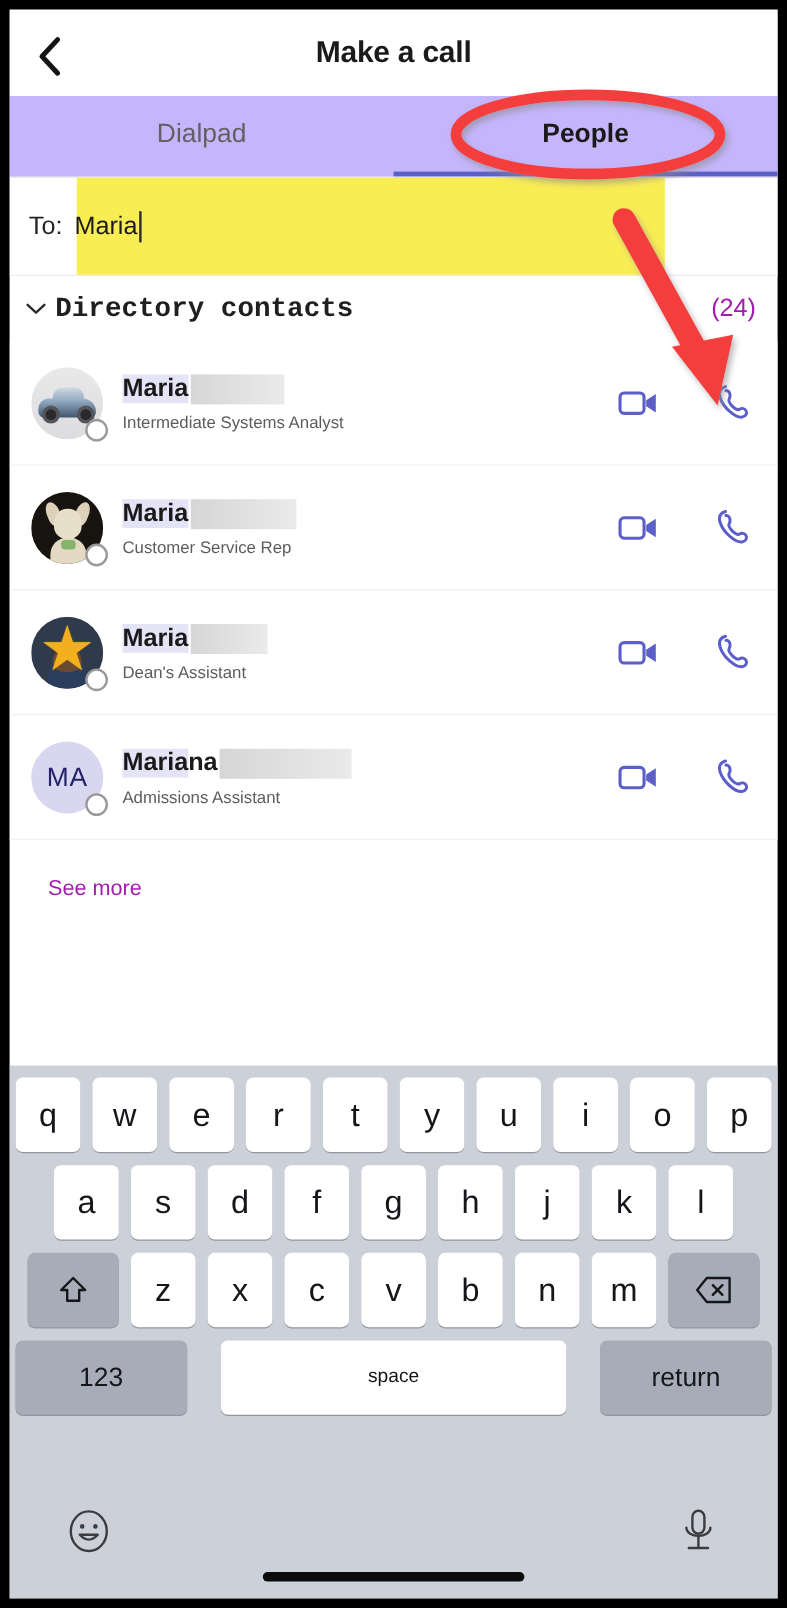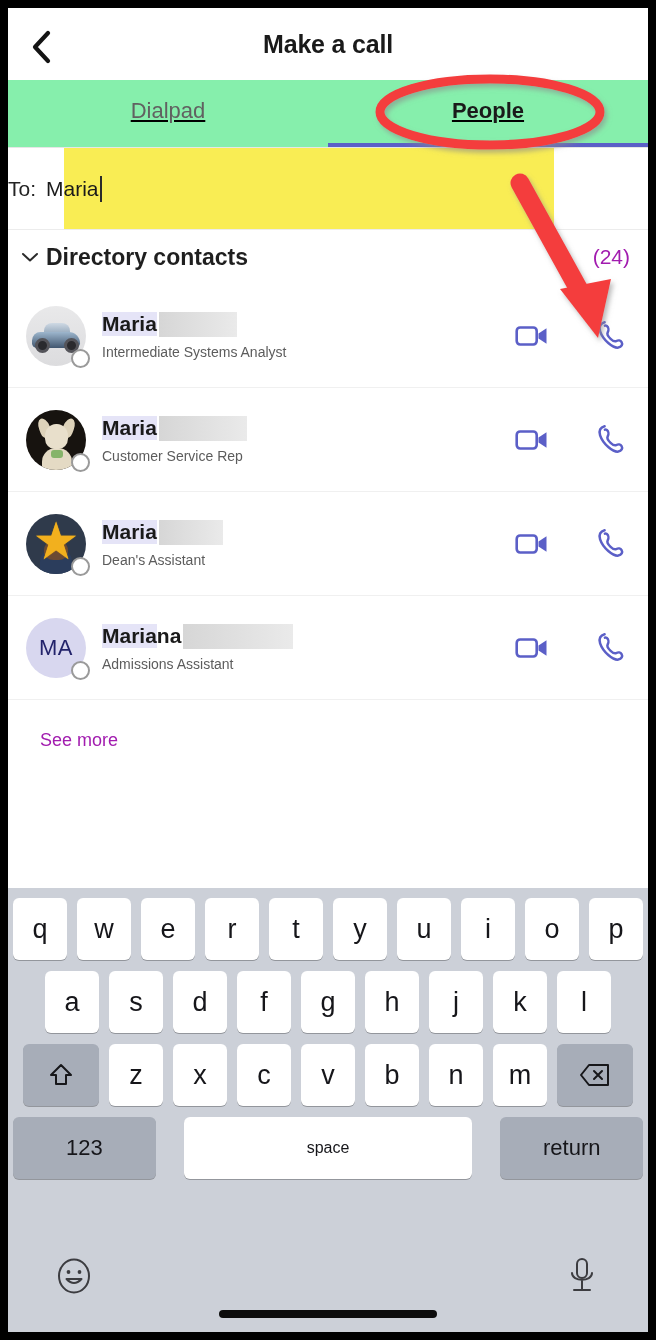--- a/index.html
+++ b/index.html
@@ -48,22 +48,21 @@
     font-weight: bold;
     color: #1a1a1a;
     letter-spacing: -0.2px;
   }
 
   
   .tabs {
     position: relative;
     height: 68px;
     display: flex;
-    background: #86efac;
-    text-decoration: underline;
+    background: #c4b5fd;
   }
   .tab {
     flex: 1 1 50%;
     display: flex;
     align-items: center;
     justify-content: center;
     font-size: 22px;
     color: #616161;
     cursor: pointer;
     position: relative;
@@ -92,20 +91,21 @@
     position: relative;
     height: 82px;
     display: flex;
     align-items: center;
     background: #ffffff;
     border-bottom: 1px solid #ececec;
   }
   .to-label {
     font-size: 21px;
     color: #242424;
+    padding-left: 16px;
     padding-right: 10px;
     z-index: 2;
   }
   .to-highlight {
     position: absolute;
     left: 56px; top: 0;
     width: 490px; height: 81px;
     background: #f9ed54;
   }
   .to-value-wrap {
@@ -139,20 +139,21 @@
   .chev-down {
     width: 20px; height: 20px;
     margin-right: 6px;
     display: flex; align-items: center; justify-content: center;
     cursor: pointer;
   }
   .section-title {
     font-size: 23px;
     font-weight: bold;
     color: #1f1f1f;
+    font-family: Liberation Mono, monospace;
   }
   .section-count {
     margin-left: auto;
     font-size: 21px;
     color: #a21caf;
   }
 
   
   .contact-list { background: #ffffff; }
   .contact-row {

